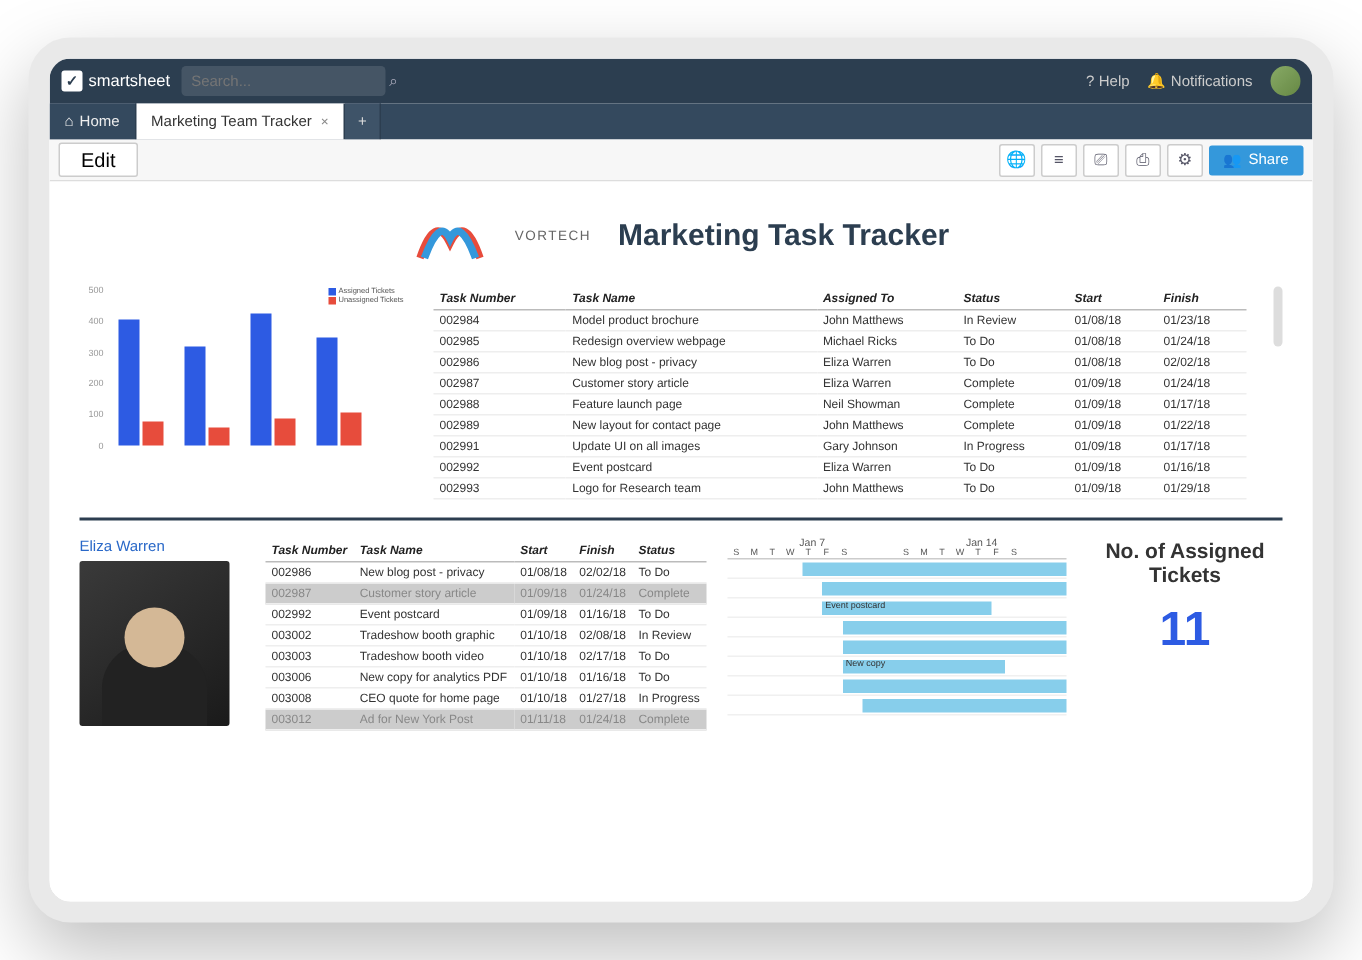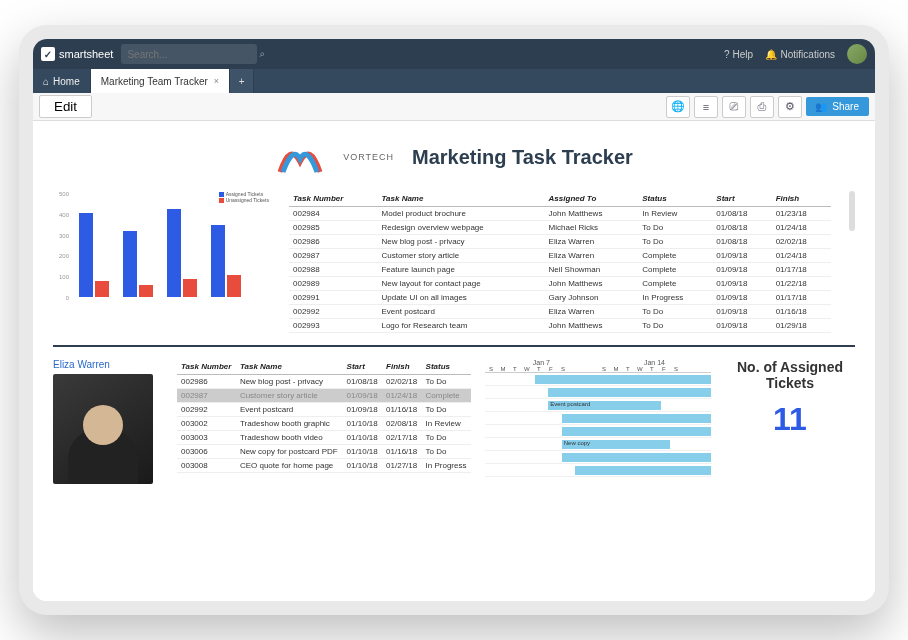--- a/index.html
+++ b/index.html
@@ -342,31 +342,38 @@
                 </tr>
                 <tr>
                   <td>003003</td>
                   <td>Tradeshow booth video</td>
                   <td>01/10/18</td>
                   <td>02/17/18</td>
                   <td>To Do</td>
                 </tr>
                 <tr>
                   <td>003006</td>
-                  <td>New copy for postcard PDF</td>
+                  <td>New copy for analytics PDF</td>
                   <td>01/10/18</td>
                   <td>01/16/18</td>
                   <td>To Do</td>
                 </tr>
                 <tr>
                   <td>003008</td>
                   <td>CEO quote for home page</td>
                   <td>01/10/18</td>
                   <td>01/27/18</td>
                   <td>In Progress</td>
+                </tr>
+                <tr class="shaded">
+                  <td>003012</td>
+                  <td>Ad for New York Post</td>
+                  <td>01/11/18</td>
+                  <td>01/24/18</td>
+                  <td>Complete</td>
                 </tr>
               </tbody>
           </table>
         </div>
 
         <div class="gantt-col">
           <div class="gantt-header">
             <div style="flex:1">
               <div class="wk">Jan 7</div>
               <div class="days" id="gd1">

